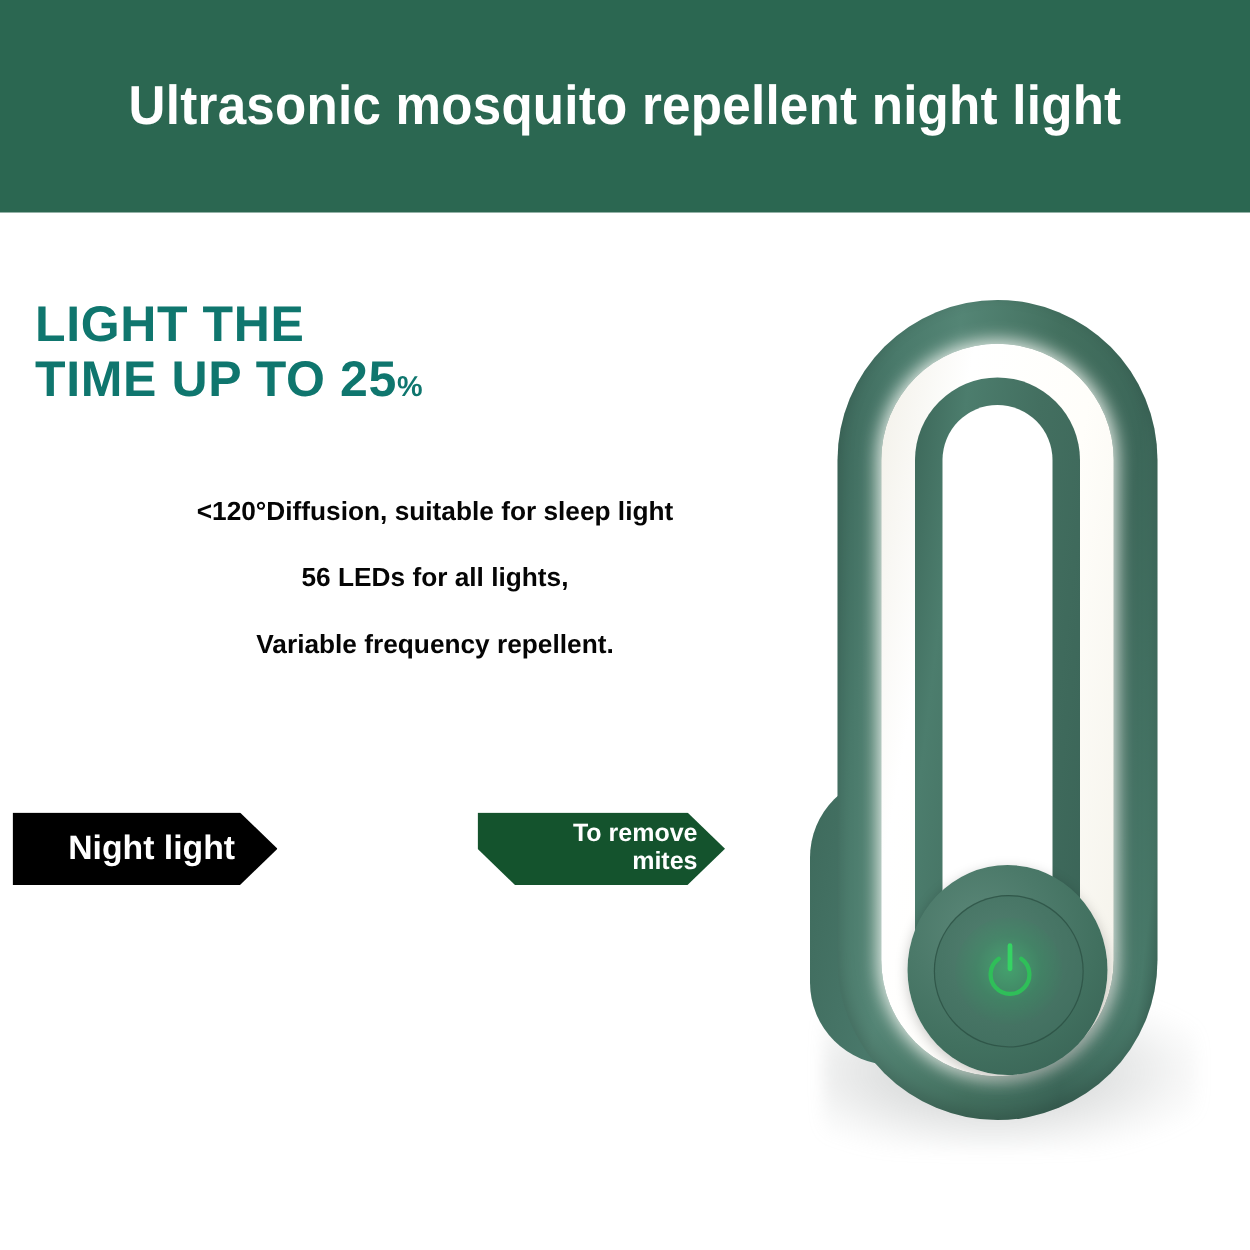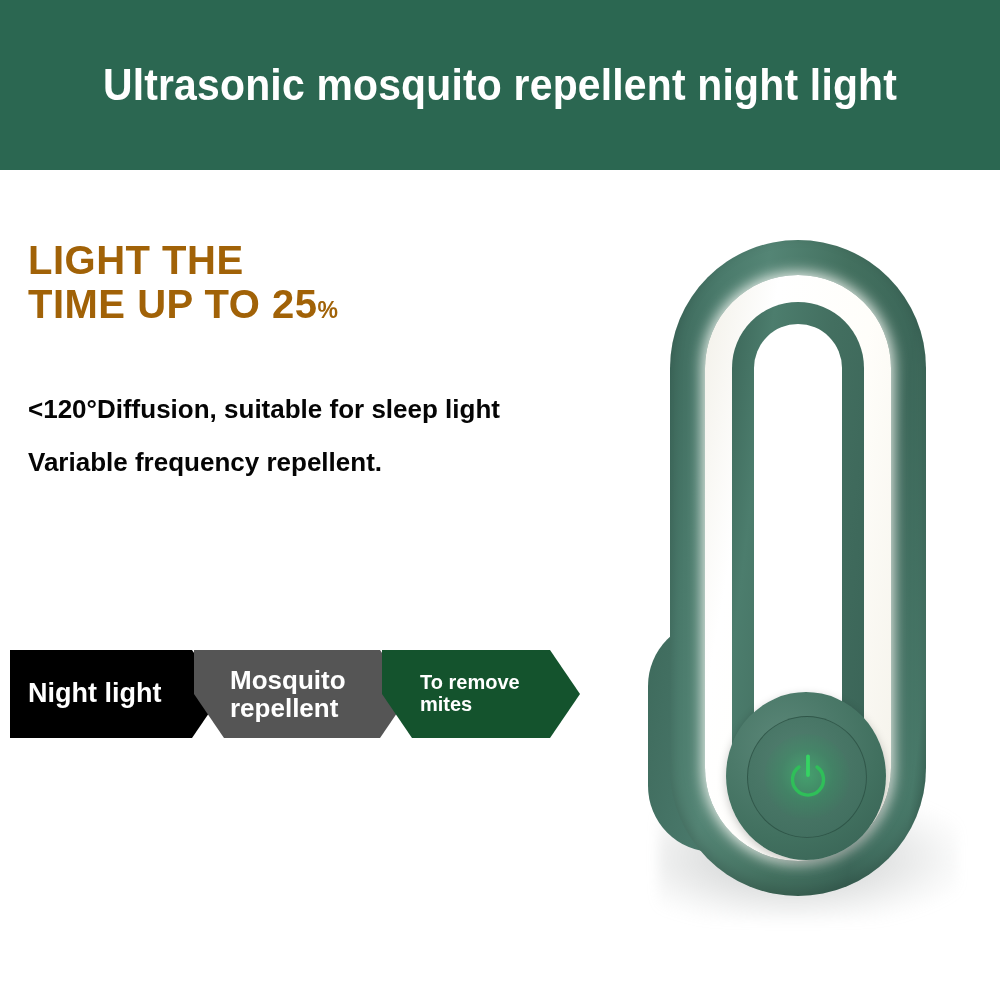--- a/index.html
+++ b/index.html
@@ -45,21 +45,21 @@
     transform: scaleX(0.93);
     transform-origin: center center;
     white-space: nowrap;
   }
 
   
   .headline {
     position: absolute;
     left: 28px;
     top: 238px;
-    color: #a16207;
+    color: #0f766e;
     font-weight: bold;
     font-size: 40px;
     line-height: 44px;
     letter-spacing: 0.5px;
   }
   .headline .hl-line {
     display: block;
     white-space: nowrap;
   }
   .headline .pct {
@@ -72,42 +72,43 @@
   .features {
     position: absolute;
     left: 28px;
     top: 383px;
     width: 640px;
   }
   .feature-line {
     display: block;
     color: #050505;
     font-weight: bold;
-    font-size: 26px;
+    font-size: 21px;
     line-height: 53px;
     white-space: nowrap;
+    text-align: center;
   }
 
   
   .chevrons {
     position: absolute;
     left: 10px;
     top: 650px;
     height: 78px;
     width: 570px;
   }
   .chev {
     position: absolute;
     top: 0;
-    height: 88px;
+    height: 58px;
     display: flex;
     align-items: center;
     color: #ffffff;
     font-weight: bold;
-    text-align: left;
+    text-align: right;
   }
   .chev-inner {
     width: 100%;
     padding-left: 14px;
     padding-right: 30px;
     box-sizing: border-box;
     line-height: 1.08;
   }
   .chev-1 {
     left: 0px;
@@ -294,29 +295,27 @@
 
   <div class="headline">
     <span class="hl-line">LIGHT THE</span>
     <span class="hl-line">
       <span>TIME UP TO 25</span><span class="pct">%</span>
     </span>
   </div>
 
   <div class="features">
     <span class="feature-line">&lt;120°Diffusion, suitable for sleep light</span>
+    <span class="feature-line">56 LEDs for all lights,</span>
     <span class="feature-line">Variable frequency repellent.</span>
   </div>
 
   <div class="chevrons">
     <div class="chev chev-1">
       <span class="chev-inner">Night light</span>
-    </div>
-    <div class="chev chev-2">
-      <span class="chev-inner">Mosquito repellent</span>
     </div>
     <div class="chev chev-3">
       <span class="chev-inner">To remove mites</span>
     </div>
   </div>
 
   <div class="product">
     <div class="lamp-shadow"></div>
     <div class="lamp-back-bulge"></div>
     <div class="lamp-shell"></div>

